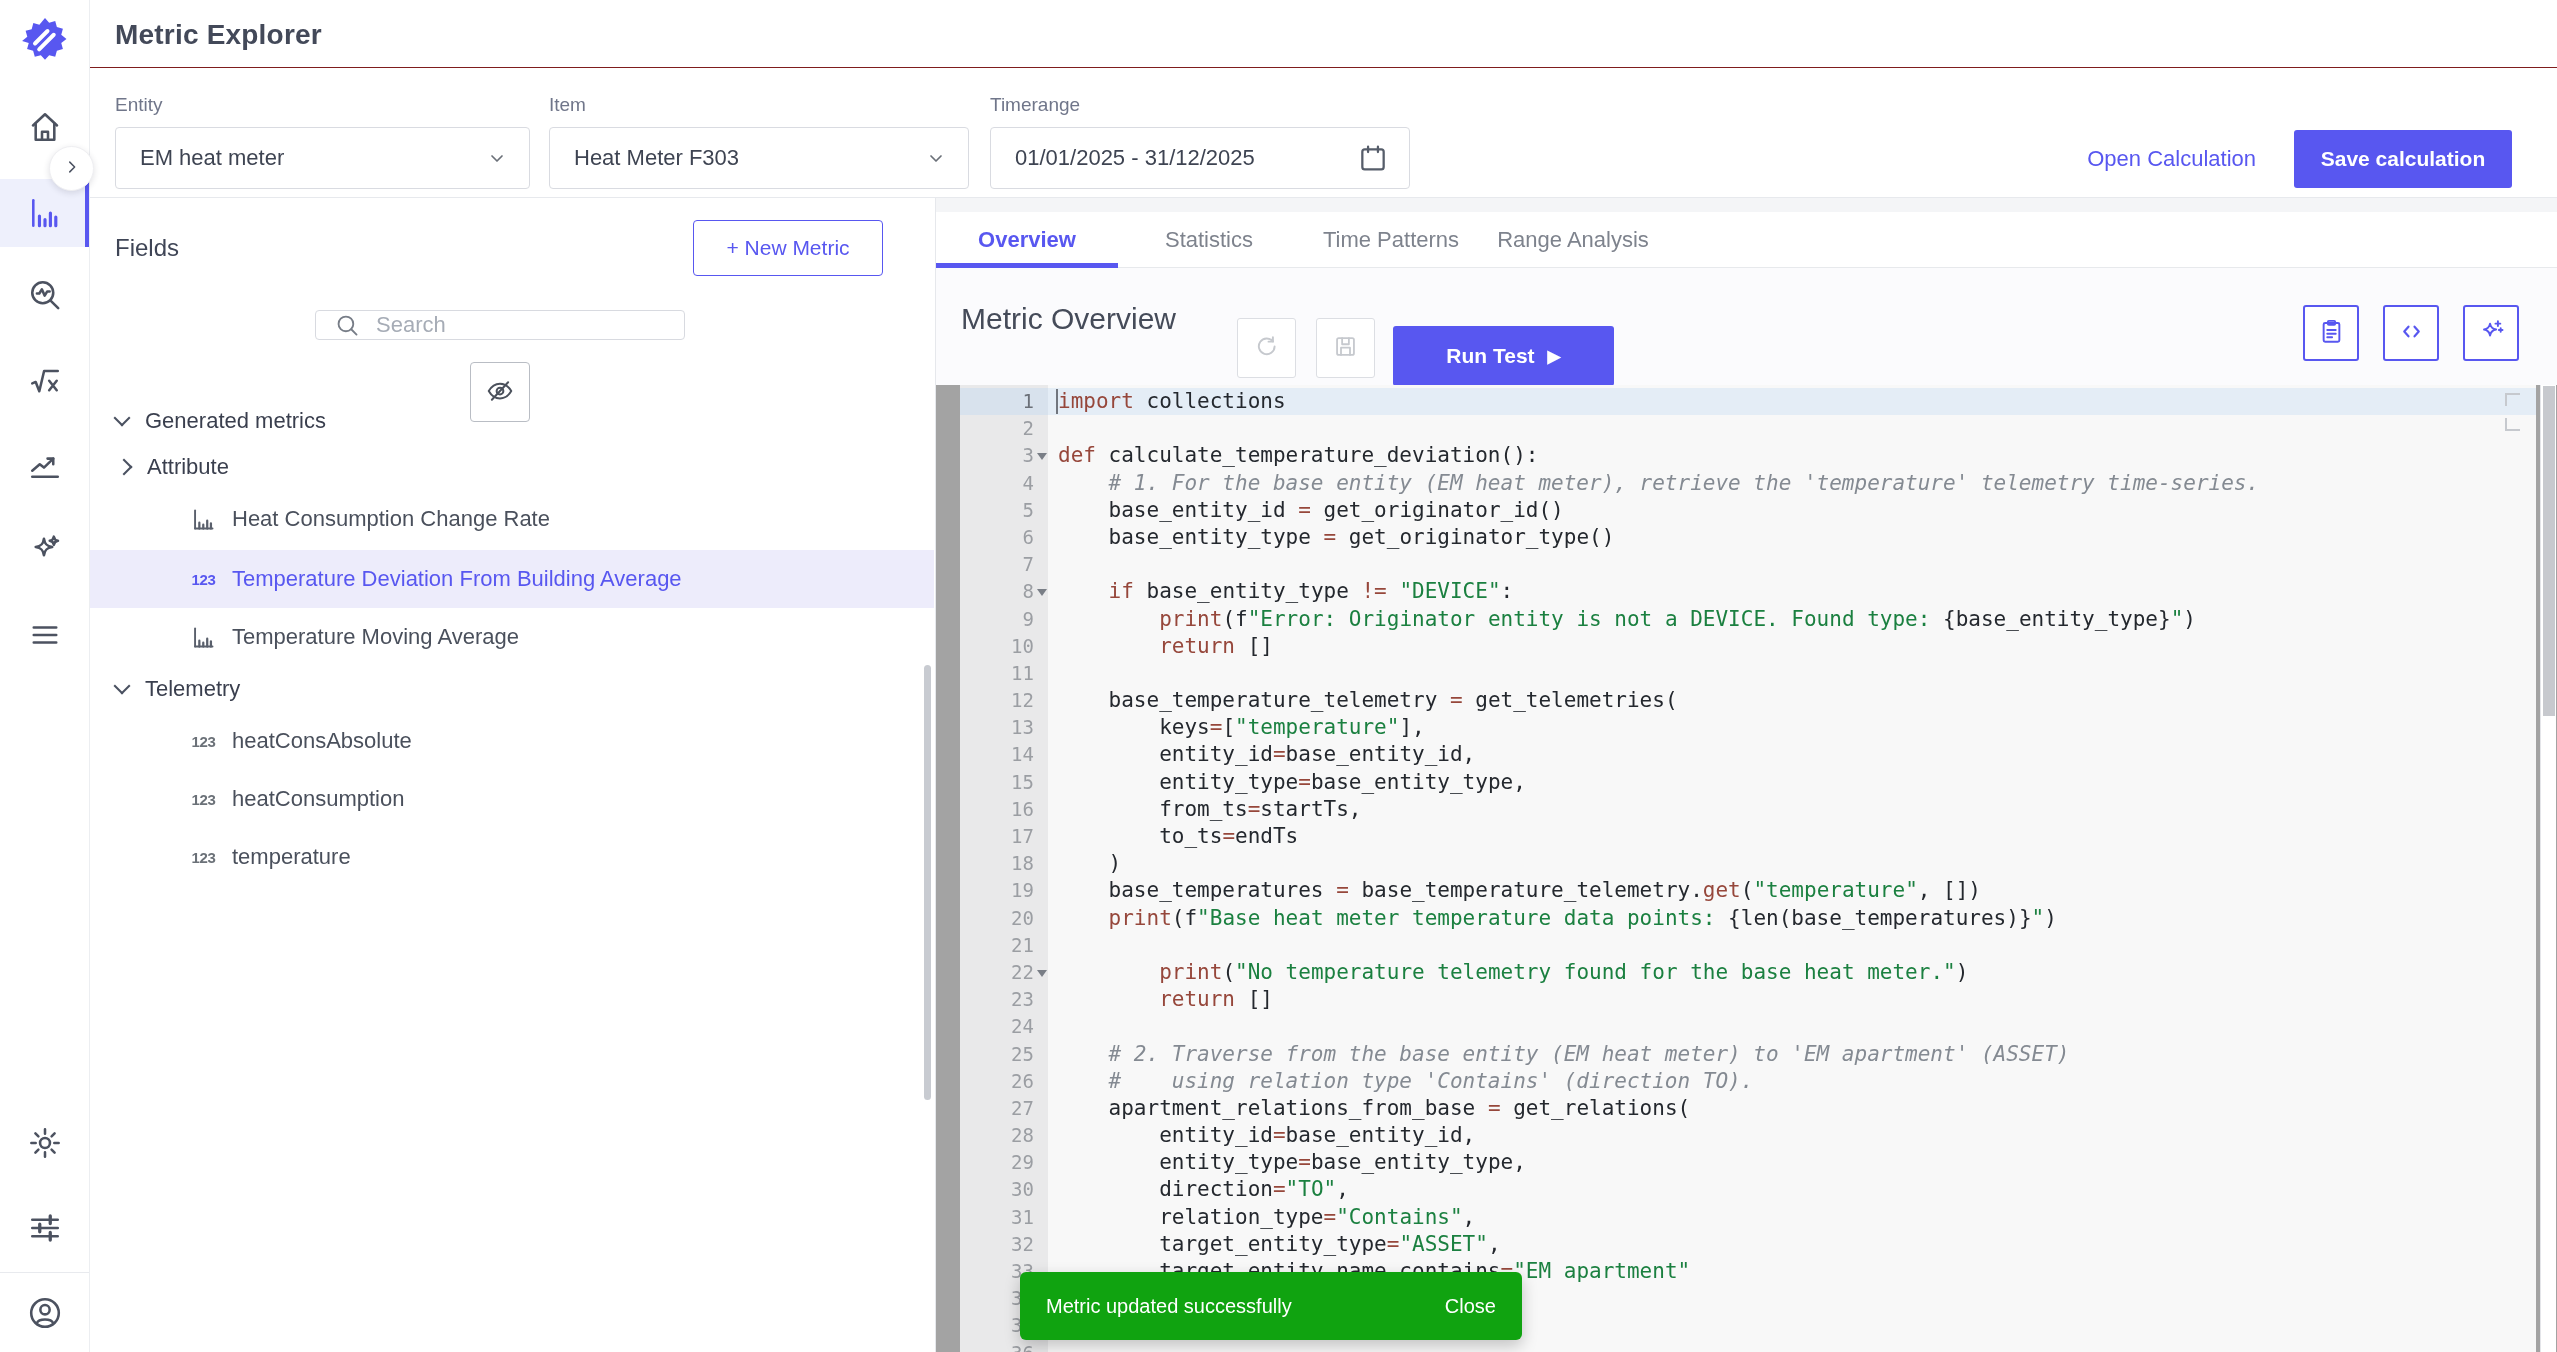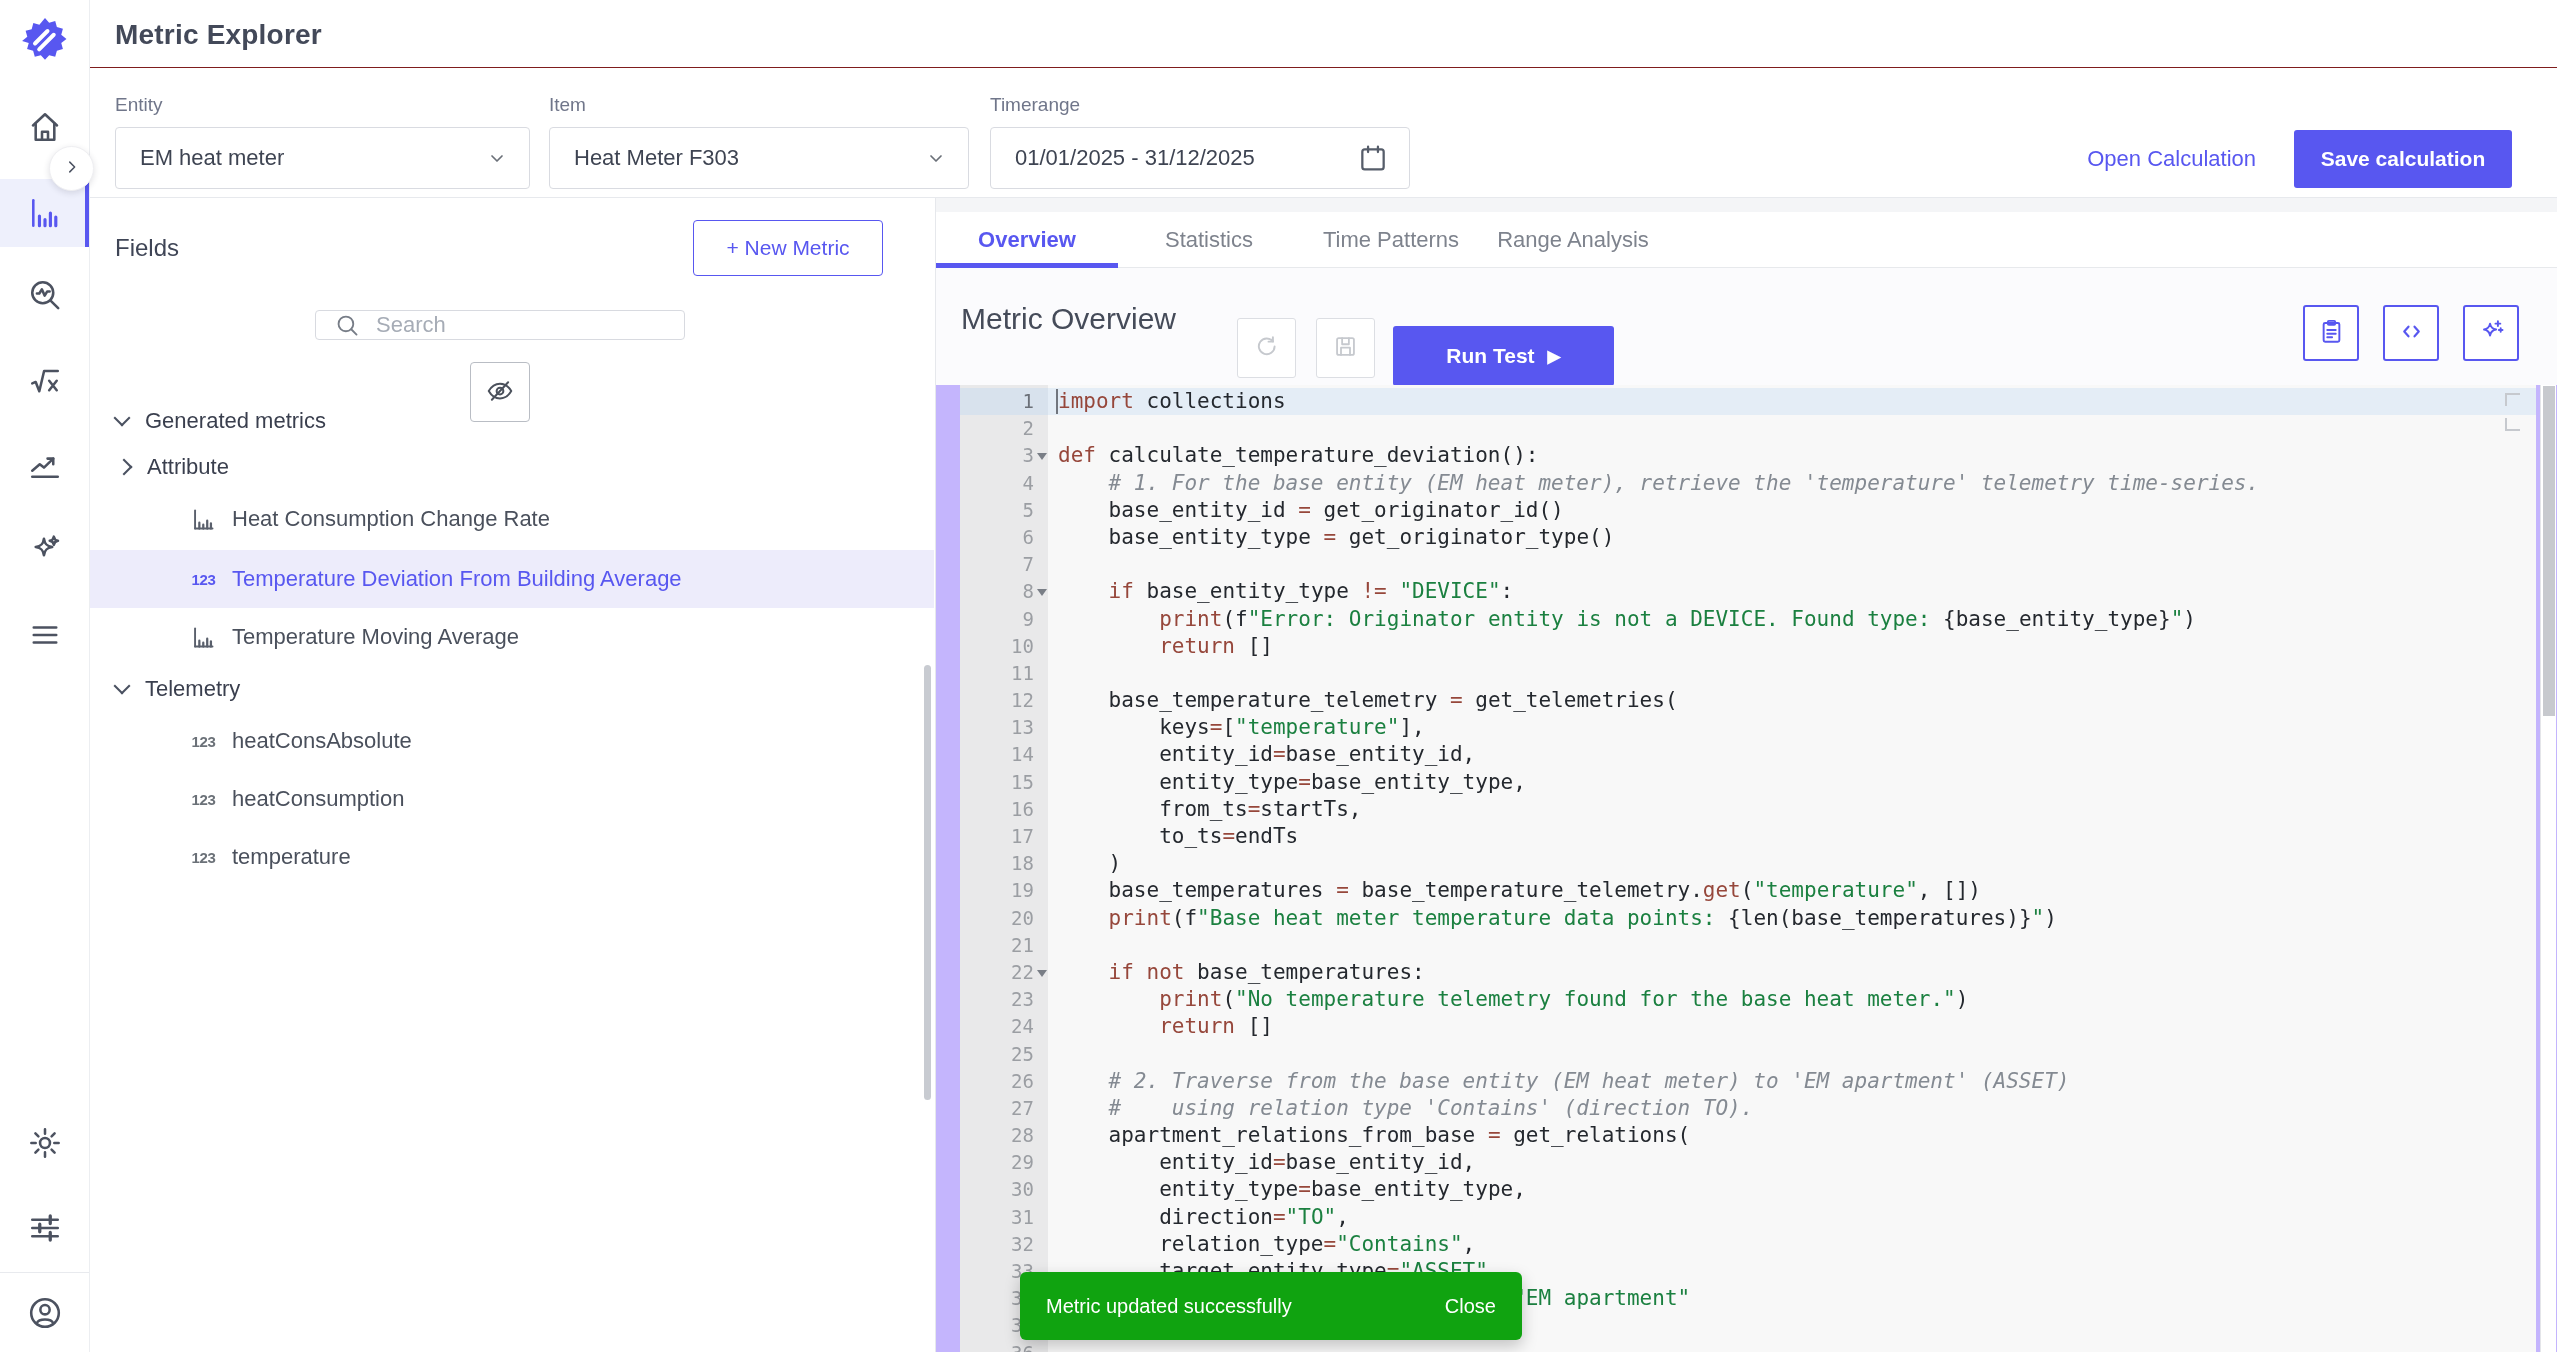--- a/index.html
+++ b/index.html
@@ -66,21 +66,21 @@
   .tree-item{height:58px;display:flex;align-items:center;padding-left:100px;gap:15px;font-size:22px;color:#4A505C;cursor:pointer;}
   .tree-item .t-ic{width:27px;height:27px;color:#5A606C;flex:none;display:flex;align-items:center;justify-content:center;}
   .tree-item .t-ic svg{width:100%;height:100%;}
   .tree-item.selected{margin-top:2px;background:#EDECFB;color:#5857F0;}
   .tree-item.selected .t-ic{color:#5857F0;}
   .tree-item.selected .n123{color:#5857F0;}
   .n123{font-size:15px;font-weight:600;color:#6B7178;letter-spacing:-.3px;}
   .fp-thumb{position:absolute;right:4px;top:467px;width:7px;height:435px;background:#C8CBD1;border-radius:4px;}
 
   
-  .main{position:absolute;left:936px;top:198px;right:0;bottom:0;background:#c4b5fd;}
+  .main{position:absolute;left:936px;top:198px;right:0;bottom:0;background:#a3a3a3;}
   .strip{height:14px;background:#F4F5F7;}
   .tabsbar{position:relative;height:56px;border-bottom:1px solid #E7E9EC;display:flex;background:#fff;}
   .tab{position:relative;width:182px;text-align:center;line-height:56px;font-size:22px;color:#7E838D;cursor:pointer;}
   .tab.active{color:#5857F0;font-weight:600;}
   .tab.active::after{content:'';position:absolute;left:0;right:0;bottom:-1px;height:5px;background:#5857F0;}
   .ovrow{position:relative;height:117px;background:#FBFBFD;}
   .ov-title{position:absolute;left:25px;top:34px;margin:0;font-size:30px;font-weight:400;color:#454B59;}
   .tb-icon{position:absolute;top:50px;width:59px;height:60px;border:1px solid #DCDEE3;border-radius:3px;background:#fff;
     color:#C6C9CE;display:flex;align-items:center;justify-content:center;cursor:pointer;padding:0;}
   .tb-icon svg{width:27px;height:27px;}
@@ -432,21 +432,20 @@
           <div class="c-row"><span class="tk-t">    base_temperature_telemetry </span><span class="tk-k">=</span><span class="tk-t"> get_telemetries(</span></div>
           <div class="c-row"><span class="tk-t">        keys</span><span class="tk-k">=</span><span class="tk-t">[</span><span class="tk-s">"temperature"</span><span class="tk-t">],</span></div>
           <div class="c-row"><span class="tk-t">        entity_id</span><span class="tk-k">=</span><span class="tk-t">base_entity_id,</span></div>
           <div class="c-row"><span class="tk-t">        entity_type</span><span class="tk-k">=</span><span class="tk-t">base_entity_type,</span></div>
           <div class="c-row"><span class="tk-t">        from_ts</span><span class="tk-k">=</span><span class="tk-t">startTs,</span></div>
           <div class="c-row"><span class="tk-t">        to_ts</span><span class="tk-k">=</span><span class="tk-t">endTs</span></div>
           <div class="c-row"><span class="tk-t">    )</span></div>
           <div class="c-row"><span class="tk-t">    base_temperatures </span><span class="tk-k">=</span><span class="tk-t"> base_temperature_telemetry.</span><span class="tk-k">get</span><span class="tk-t">(</span><span class="tk-s">"temperature"</span><span class="tk-t">, [])</span></div>
           <div class="c-row"><span class="tk-t">    </span><span class="tk-k">print</span><span class="tk-t">(f</span><span class="tk-s">"Base heat meter temperature data points: </span><span class="tk-t">{len(base_temperatures)}</span><span class="tk-s">"</span><span class="tk-t">)</span></div>
           <div class="c-row"></div>
-          <div class="c-row"><span class="tk-t">    </span><span class="tk-k">if</span><span class="tk-t"> </span><span class="tk-k">not</span><span class="tk-t"> base_temperatures:</span></div>
           <div class="c-row"><span class="tk-t">        </span><span class="tk-k">print</span><span class="tk-t">(</span><span class="tk-s">"No temperature telemetry found for the base heat meter."</span><span class="tk-t">)</span></div>
           <div class="c-row"><span class="tk-t">        </span><span class="tk-k">return</span><span class="tk-t"> []</span></div>
           <div class="c-row"></div>
           <div class="c-row"><span class="tk-c">    # 2. Traverse from the base entity (EM heat meter) to 'EM apartment' (ASSET)</span></div>
           <div class="c-row"><span class="tk-c">    #    using relation type 'Contains' (direction TO).</span></div>
           <div class="c-row"><span class="tk-t">    apartment_relations_from_base </span><span class="tk-k">=</span><span class="tk-t"> get_relations(</span></div>
           <div class="c-row"><span class="tk-t">        entity_id</span><span class="tk-k">=</span><span class="tk-t">base_entity_id,</span></div>
           <div class="c-row"><span class="tk-t">        entity_type</span><span class="tk-k">=</span><span class="tk-t">base_entity_type,</span></div>
           <div class="c-row"><span class="tk-t">        direction</span><span class="tk-k">=</span><span class="tk-s">"TO"</span><span class="tk-t">,</span></div>
           <div class="c-row"><span class="tk-t">        relation_type</span><span class="tk-k">=</span><span class="tk-s">"Contains"</span><span class="tk-t">,</span></div>

